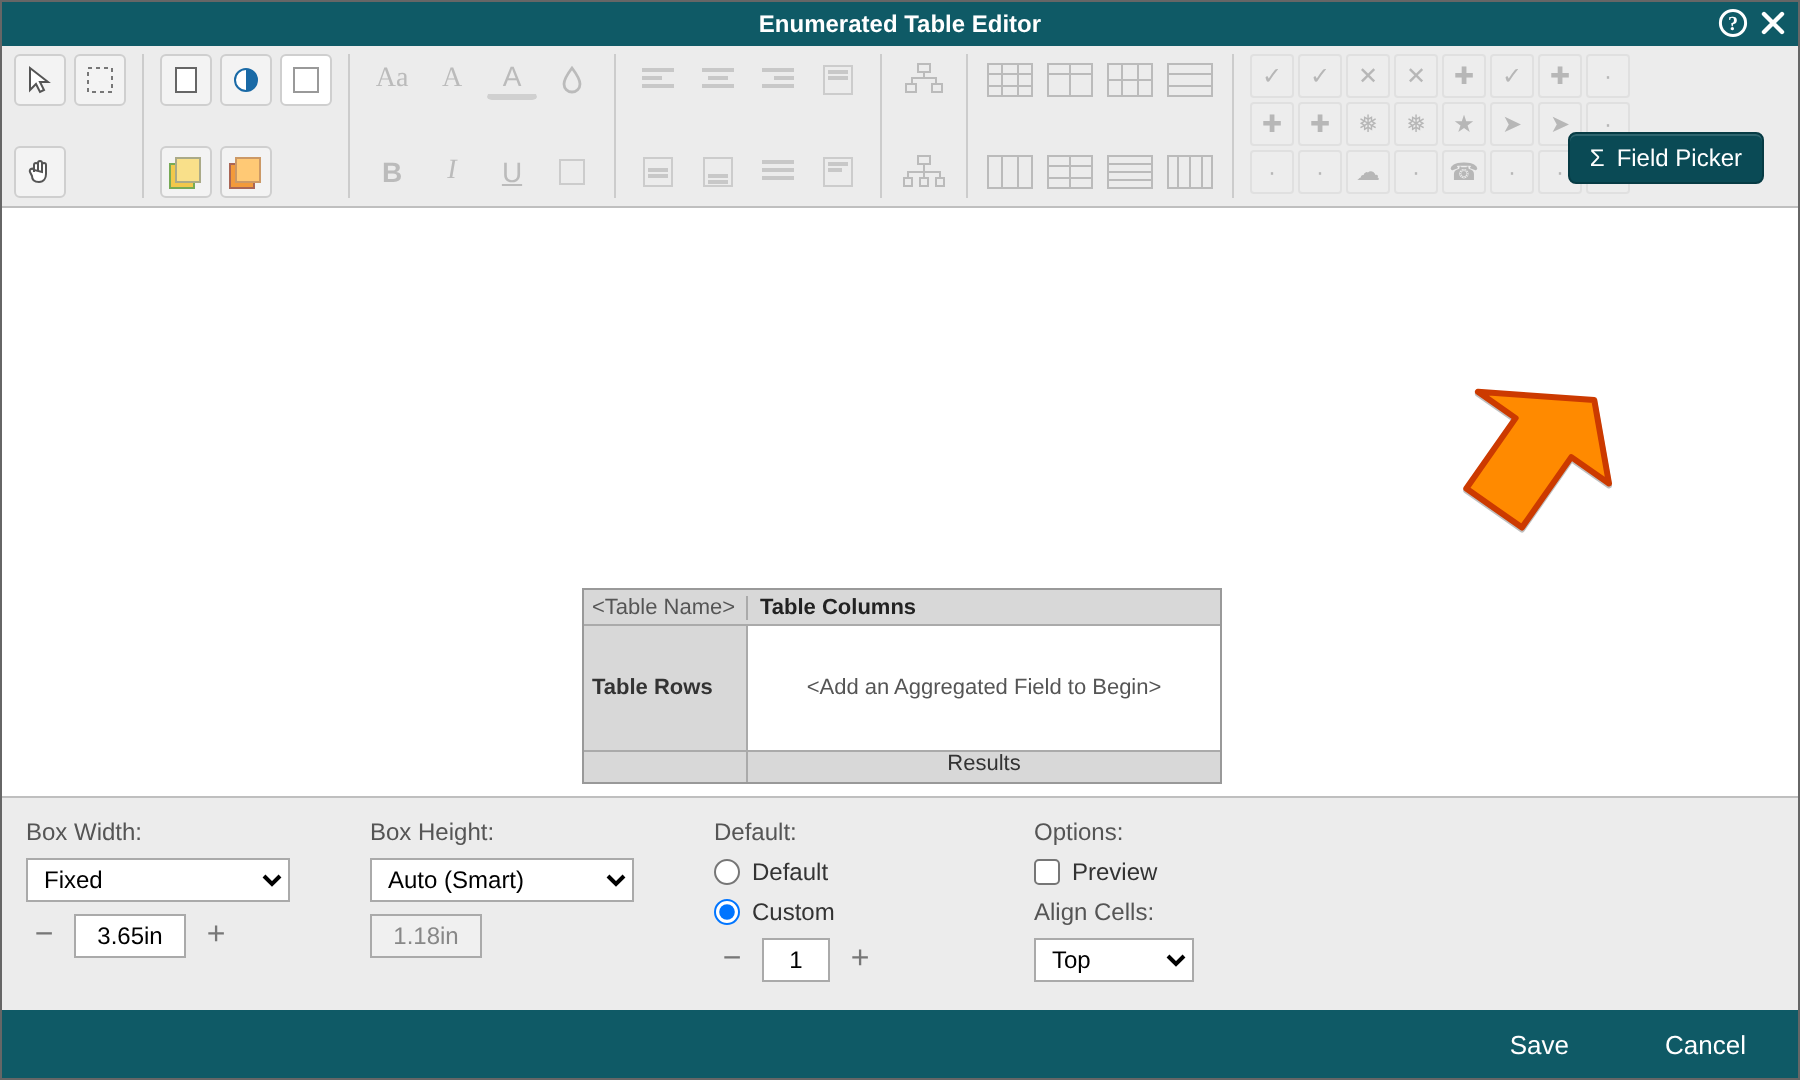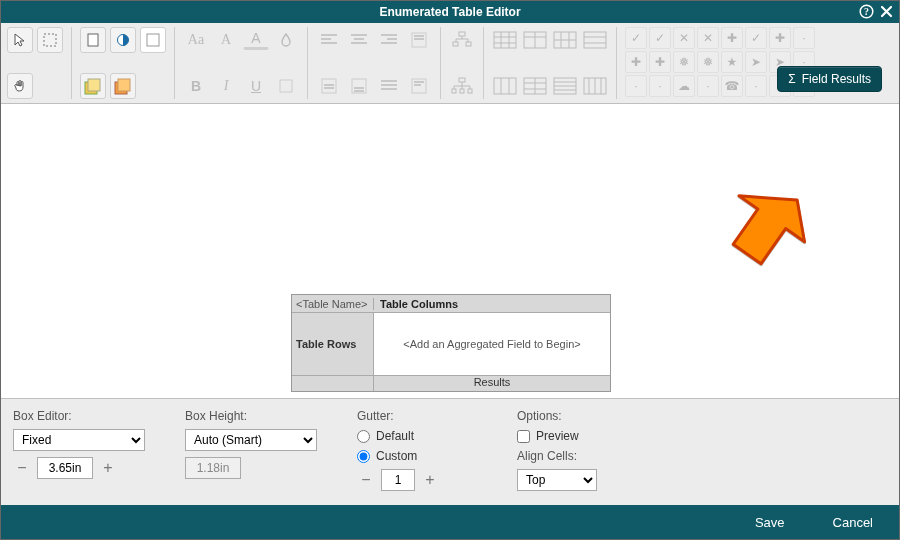--- a/index.html
+++ b/index.html
@@ -51,21 +51,21 @@
   .etable .ftr .res{flex:1;text-align:center;font-weight:normal;}
 
   .props{background:var(--paneA);border-top:1px solid var(--line);padding:10px 12px 14px 12px;display:flex;gap:40px;}
   .pcol{display:flex;flex-direction:column;gap:6px;min-width:120px;}
   .plabel{color:#555;}
   select{font:inherit;background:#fff;border:1px solid #aaa;height:22px;width:132px;padding:0 4px;}
   .spin{display:flex;align-items:center;gap:6px;}
   .spin .sbtn{width:18px;height:22px;background:transparent;border:none;font-size:16px;color:#777;cursor:pointer;display:flex;align-items:center;justify-content:center;}
   .spin input{width:56px;height:22px;text-align:center;border:1px solid #aaa;font:inherit;}
   .spin input.ro{background:#f0f0f0;color:#888;}
-  .radio,.check{display:flex;align-items:center;gap:6px;}
+  .radio,.check{display:flex;gap:6px;}
   .radio input,.check input{margin:0;}
 
   .footer{height:34px;background:var(--teal);display:flex;align-items:center;justify-content:flex-end;gap:48px;padding:0 26px;}
   .footer .fbtn{color:#fff;font-size:13px;cursor:pointer;}
 </style>
 </head>
 <body>
 
 <div class="window">
 
@@ -335,21 +335,21 @@
         <div class="cell">☎</div>
         <div class="cell">·</div>
         <div class="cell">·</div>
         <div class="cell">▾</div>
       </div>
     </div>
   </div>
 
   <div class="fpicker">
     <span>Σ</span>
-    <span>Field Results</span>
+    <span>Field Picker</span>
   </div>
 
   <div class="canvas">
 
     <svg class="arrow" width="90" height="90" viewBox="0 0 90 90">
       <path d="M55 5 L85 35 L62 35 L62 78 L28 78 L28 35 L5 35 Z" transform="rotate(35 45 45)" fill="var(--accent)" stroke="#cc3a00" stroke-width="3" stroke-linejoin="round"></path>
     </svg>
 
     <div class="etable">
       <div class="hdrrow">
@@ -363,39 +363,39 @@
       <div class="ftr">
         <div class="spacer"></div>
         <div class="res">Results</div>
       </div>
     </div>
   </div>
 
   <div class="props">
 
     <div class="pcol">
-      <div class="plabel">Box Editor:</div>
+      <div class="plabel">Box Width:</div>
       <select><option>Fixed</option></select>
       <div class="spin">
         <button class="sbtn">−</button>
         <input value="3.65in" style="">
         <button class="sbtn">+</button>
       </div>
     </div>
 
     <div class="pcol">
       <div class="plabel">Box Height:</div>
       <select><option>Auto (Smart)</option></select>
       <div class="spin">
         <input class="ro" readonly="" value="1.18in" style="">
       </div>
     </div>
 
     <div class="pcol">
-      <div class="plabel">Gutter:</div>
+      <div class="plabel">Default:</div>
       <label class="radio">
           <input type="radio" name="gutter" style="">
           <span>Default</span>
         </label>
       <label class="radio">
           <input type="radio" name="gutter" checked="" style="">
           <span>Custom</span>
         </label>
       <div class="spin">
         <button class="sbtn">−</button>

